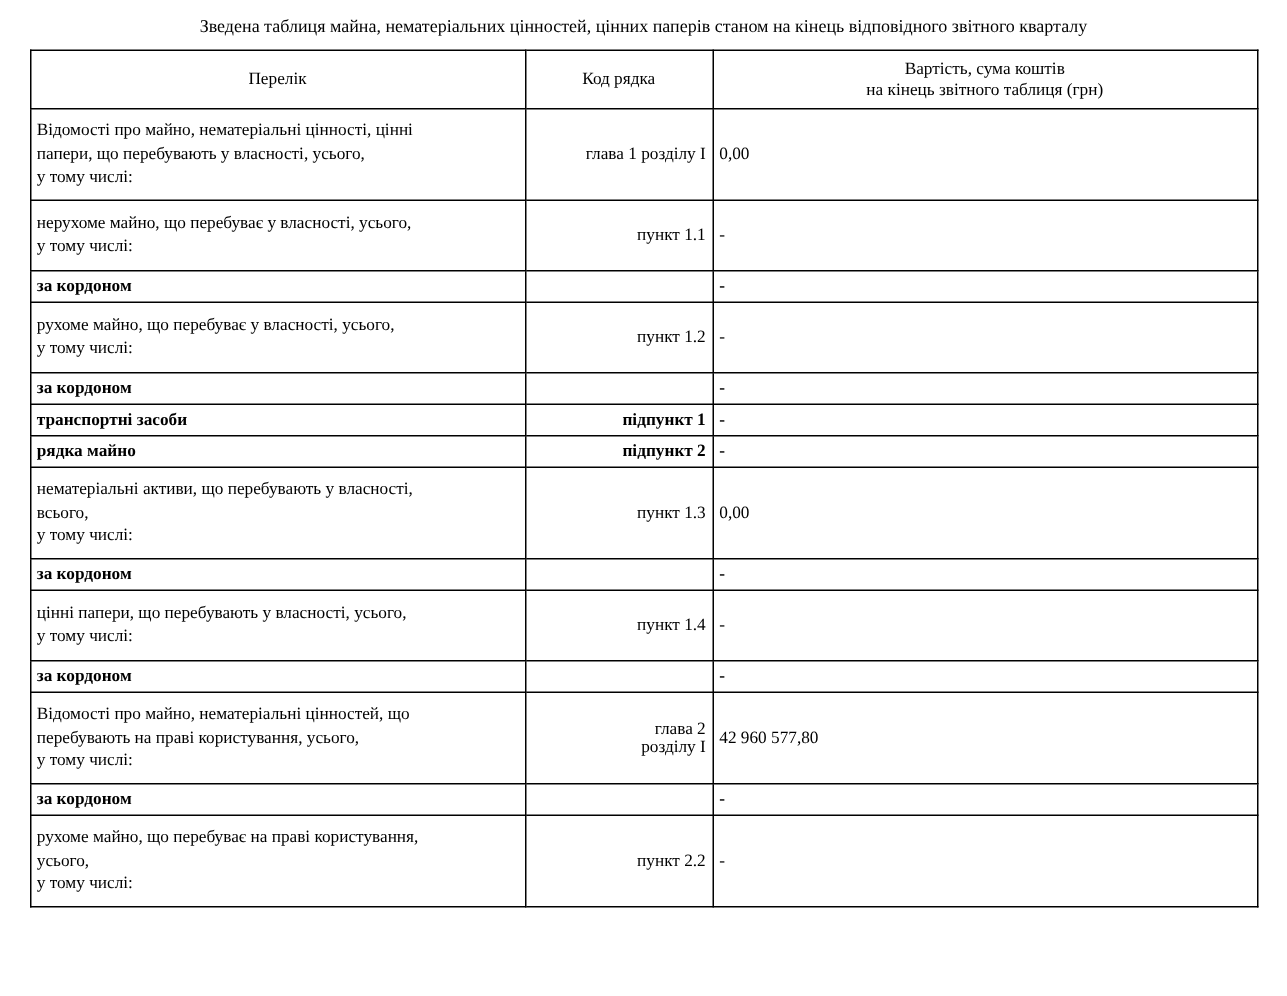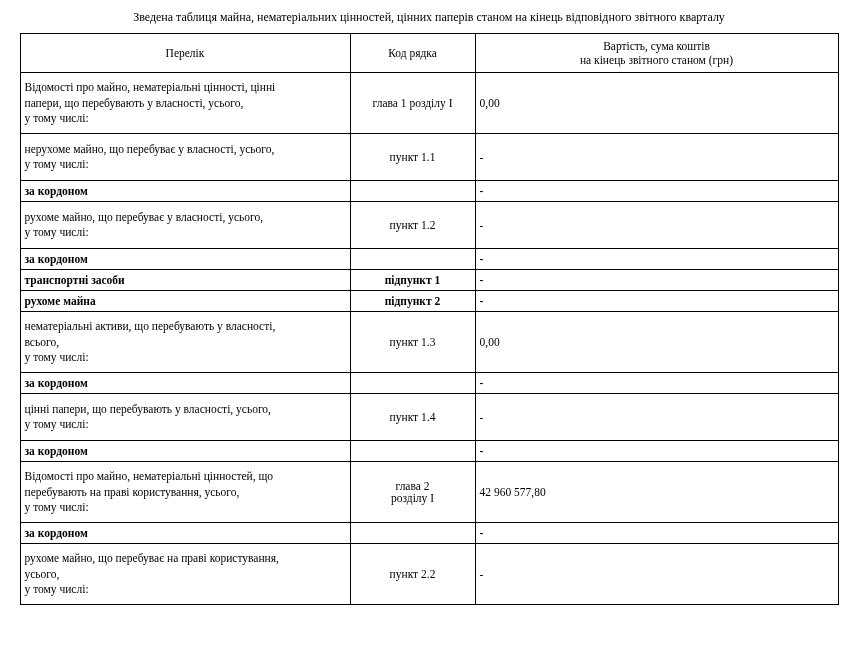--- a/index.html
+++ b/index.html
@@ -49,21 +49,21 @@
   }
   .col-name  { width: 330px; }
   .col-code  { width: 125px; }
   .col-value { width: 363px; }
 
   td.c-name {
     text-align: left;
     line-height: 1.35;
   }
   td.c-code {
-    text-align: center;
+    text-align: right;
   }
   td.c-value {
   }
   .sub-line {
     display: block;
   }
   .row-tall td { height: 42px; }
   .row-xtall td { height: 56px; }
   .row-short td { height: 16px; font-weight: bold; }
 </style>
@@ -79,21 +79,21 @@
       <col class="col-name">
       <col class="col-code">
       <col class="col-value">
     </colgroup>
     <thead>
       <tr>
         <th>Перелік</th>
         <th>Код рядка</th>
         <th>
           <span class="sub-line">Вартість, сума коштів</span>
-          <span class="sub-line">на кінець звітного станом (грн)</span>
+          <span class="sub-line">на кінець звітного таблиця (грн)</span>
         </th>
       </tr>
     </thead>
     <tbody id="table-body">
         <tr class="row-xtall">
           <td class="c-name">
             <span class="sub-line">Відомості про майно, нематеріальні цінності, цінні</span>
             <span class="sub-line">папери, що перебувають у власності, усього,</span>
             <span class="sub-line">у тому числі:</span>
           </td>
@@ -144,21 +144,21 @@
           <td class="c-name">
             <span class="sub-line">транспортні засоби</span>
           </td>
           <td class="c-code">
             <span class="sub-line">підпункт 1</span>
           </td>
           <td class="c-value">-</td>
         </tr>
         <tr class="row-short">
           <td class="c-name">
-            <span class="sub-line">рухоме майна</span>
+            <span class="sub-line">рядка майно</span>
           </td>
           <td class="c-code">
             <span class="sub-line">підпункт 2</span>
           </td>
           <td class="c-value">-</td>
         </tr>
         <tr class="row-xtall">
           <td class="c-name">
             <span class="sub-line">нематеріальні активи, що перебувають у власності,</span>
             <span class="sub-line">всього,</span>

